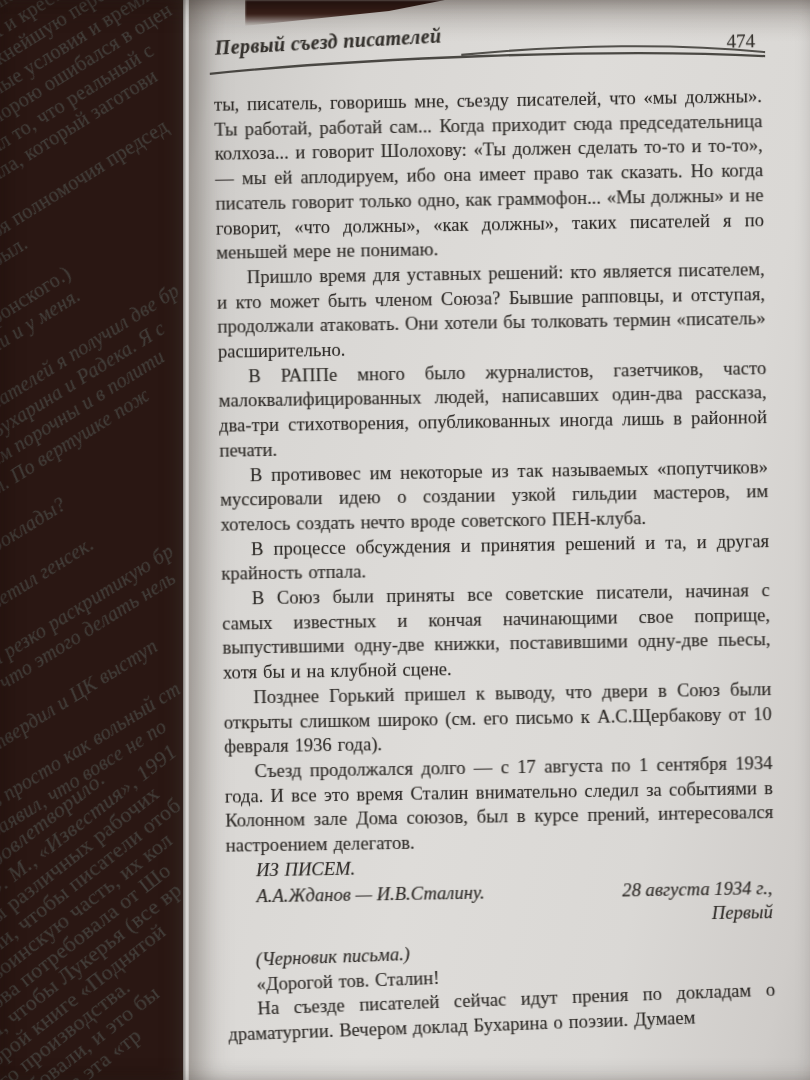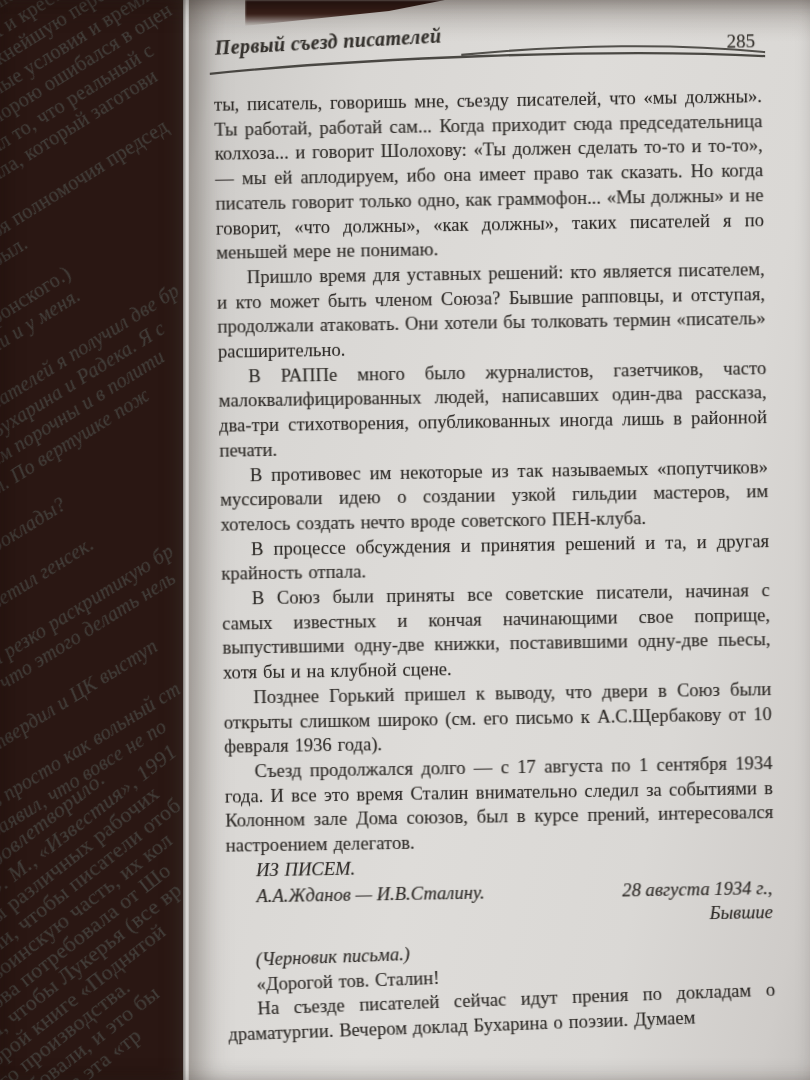--- a/index.html
+++ b/index.html
@@ -170,21 +170,21 @@
 
   </div>
 
   <div id="gutter-edge"></div>
 
   <div id="right-page">
     <div id="rp-inner">
 
       <div id="running-header">
         <div id="running-title" class="soft">Первый съезд писателей</div>
-        <div id="page-number" class="soft">285</div>
+        <div id="page-number" class="soft">474</div>
         <svg id="header-divider" viewBox="0 0 556 30" preserveAspectRatio="none">
           <path d="M252,12 C360,3 470,4 556,14" fill="none" stroke="#3a3733" stroke-width="2.1" opacity=".85"></path>
           <path d="M0,27 C150,14 400,7 556,18" fill="none" stroke="#3a3733" stroke-width="2.3" opacity=".9"></path>
         </svg>
       </div>
 
       <div id="body-text" class="soft">
 
           <p class="para continuation">ты, писатель, говоришь мне, съезду писателей, что «мы должны». Ты работай, работай сам... Когда приходит сюда председательница колхоза... и говорит Шолохову: «Ты должен сделать то-то и то-то», — мы ей аплодируем, ибо она имеет право так сказать. Но когда писатель говорит только одно, как граммофон... «Мы должны» и не говорит, «что должны», «как должны», таких писателей я по меньшей мере не понимаю.</p>
 
@@ -203,21 +203,21 @@
           <p class="para indent">Съезд продолжался долго — с 17 августа по 1 сентября 1934 года. И все это время Сталин внимательно следил за событиями в Колонном зале Дома союзов, был в курсе прений, интересовался настроением делегатов.</p>
 
           <p class="para indent italic">ИЗ ПИСЕМ.</p>
 
       </div>
 
       <div id="sig-row" class="soft">
         <span class="sender">А.А.Жданов — И.В.Сталину.</span>
         <span class="date-block">
           <span>28 августа 1934 г.,</span><br>
-          <span>Бывшие</span>
+          <span>Первый</span>
         </span>
       </div>
 
       <div id="letter-tail" class="soft">
         <p class="para indent italic">(Черновик письма.)</p>
         <p class="para indent">«Дорогой тов. Сталин!</p>
         <p class="para indent">На съезде писателей сейчас идут прения по докладам о драматургии. Вечером доклад Бухарина о поэзии. Думаем</p>
       </div>
 
     </div>

